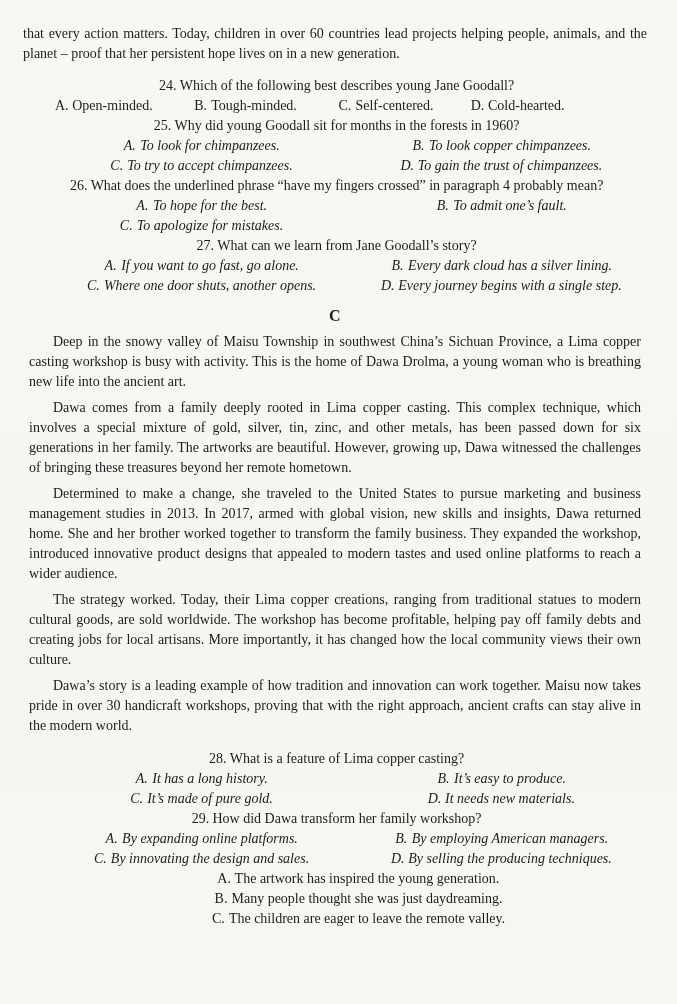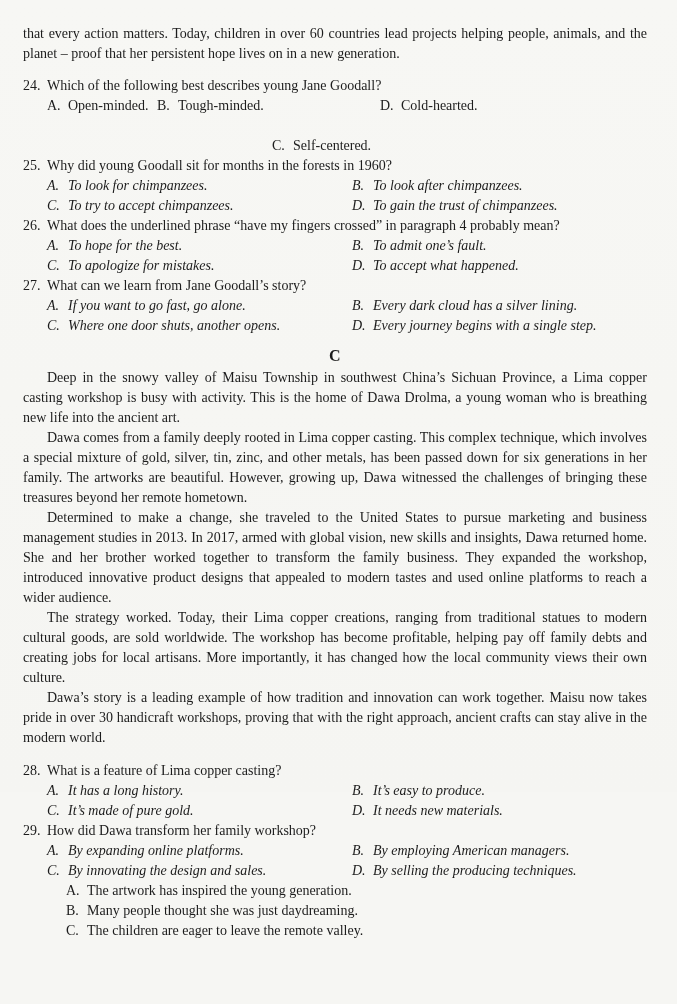--- a/index.html
+++ b/index.html
@@ -10,36 +10,36 @@
     font-size:14px;line-height:20px;color:#1c1c1c;
     overflow:hidden;
   }
   .page{
     width:677px;height:792px;
     padding:24px 30px 0 23px;
     box-sizing:border-box;
     background:linear-gradient(180deg,#f7f7f4 0%,#f5f5f2 100%);
   }
   .intro{text-align:justify;margin:0 0 12px 0;}
-  .question{margin:0;}
+  .question{margin:0;text-align:center;}
   .qline{padding-left:24px;text-indent:-24px;}
   .qnum{display:inline-block;width:24px;text-indent:0;}
   .opts{margin-left:24px;}
   .opt-label{display:inline-block;width:21px;}
-  .opts-row{display:flex;}
+  .opts-row{display:flex;gap:29px;}
   .opts-row .opt:nth-child(1){width:110px;}
   .opts-row .opt:nth-child(2){width:115px;}
-  .opts-row .opt:nth-child(3){width:108px;margin-top:40px;}
+  .opts-row .opt:nth-child(3){width:108px;}
   .opts-grid{display:grid;grid-template-columns:305px 1fr;font-style:italic;}
   .opts-list .opt{display:block;margin-left:19px;}
   .section-heading{
     text-align:center;font-weight:bold;font-size:16px;
     margin:10px 0 2px 0;letter-spacing:.5px;
   }
-  .passage p{text-align:justify;text-indent:24px;margin:0;}
+  .passage p{text-align:justify;text-indent:24px;margin:6px;}
   .part-c{margin-top:13px;}
 </style>
 </head>
 <body>
 
 <div class="page">
 
   <p class="intro">that every action matters. Today, children in over 60 countries lead projects helping people, animals, and the planet – proof that her persistent hope lives on in a new generation.</p>
 
   <div class="question">
@@ -49,33 +49,32 @@
       <span class="opt"><span class="opt-label">B.</span><span>Tough-minded.</span></span>
       <span class="opt"><span class="opt-label">C.</span><span>Self-centered.</span></span>
       <span class="opt"><span class="opt-label">D.</span><span>Cold-hearted.</span></span>
     </div>
   </div>
 
   <div class="question">
     <div class="qline"><span class="qnum">25.</span><span>Why did young Goodall sit for months in the forests in 1960?</span></div>
     <div class="opts opts-grid">
       <span class="opt"><span class="opt-label">A.</span><span>To look for chimpanzees.</span></span>
-      <span class="opt"><span class="opt-label">B.</span><span>To look after chimpanzees.</span></span>
+      <span class="opt"><span class="opt-label">B.</span><span>To look copper chimpanzees.</span></span>
       <span class="opt"><span class="opt-label">C.</span><span>To try to accept chimpanzees.</span></span>
       <span class="opt"><span class="opt-label">D.</span><span>To gain the trust of chimpanzees.</span></span>
     </div>
   </div>
 
   <div class="question">
     <div class="qline"><span class="qnum">26.</span><span>What does the underlined phrase “have my fingers crossed” in paragraph 4 probably mean?</span></div>
     <div class="opts opts-grid">
       <span class="opt"><span class="opt-label">A.</span><span>To hope for the best.</span></span>
       <span class="opt"><span class="opt-label">B.</span><span>To admit one’s fault.</span></span>
       <span class="opt"><span class="opt-label">C.</span><span>To apologize for mistakes.</span></span>
-      <span class="opt"><span class="opt-label">D.</span><span>To accept what happened.</span></span>
     </div>
   </div>
 
   <div class="question">
     <div class="qline"><span class="qnum">27.</span><span>What can we learn from Jane Goodall’s story?</span></div>
     <div class="opts opts-grid">
       <span class="opt"><span class="opt-label">A.</span><span>If you want to go fast, go alone.</span></span>
       <span class="opt"><span class="opt-label">B.</span><span>Every dark cloud has a silver lining.</span></span>
       <span class="opt"><span class="opt-label">C.</span><span>Where one door shuts, another opens.</span></span>
       <span class="opt"><span class="opt-label">D.</span><span>Every journey begins with a single step.</span></span>

